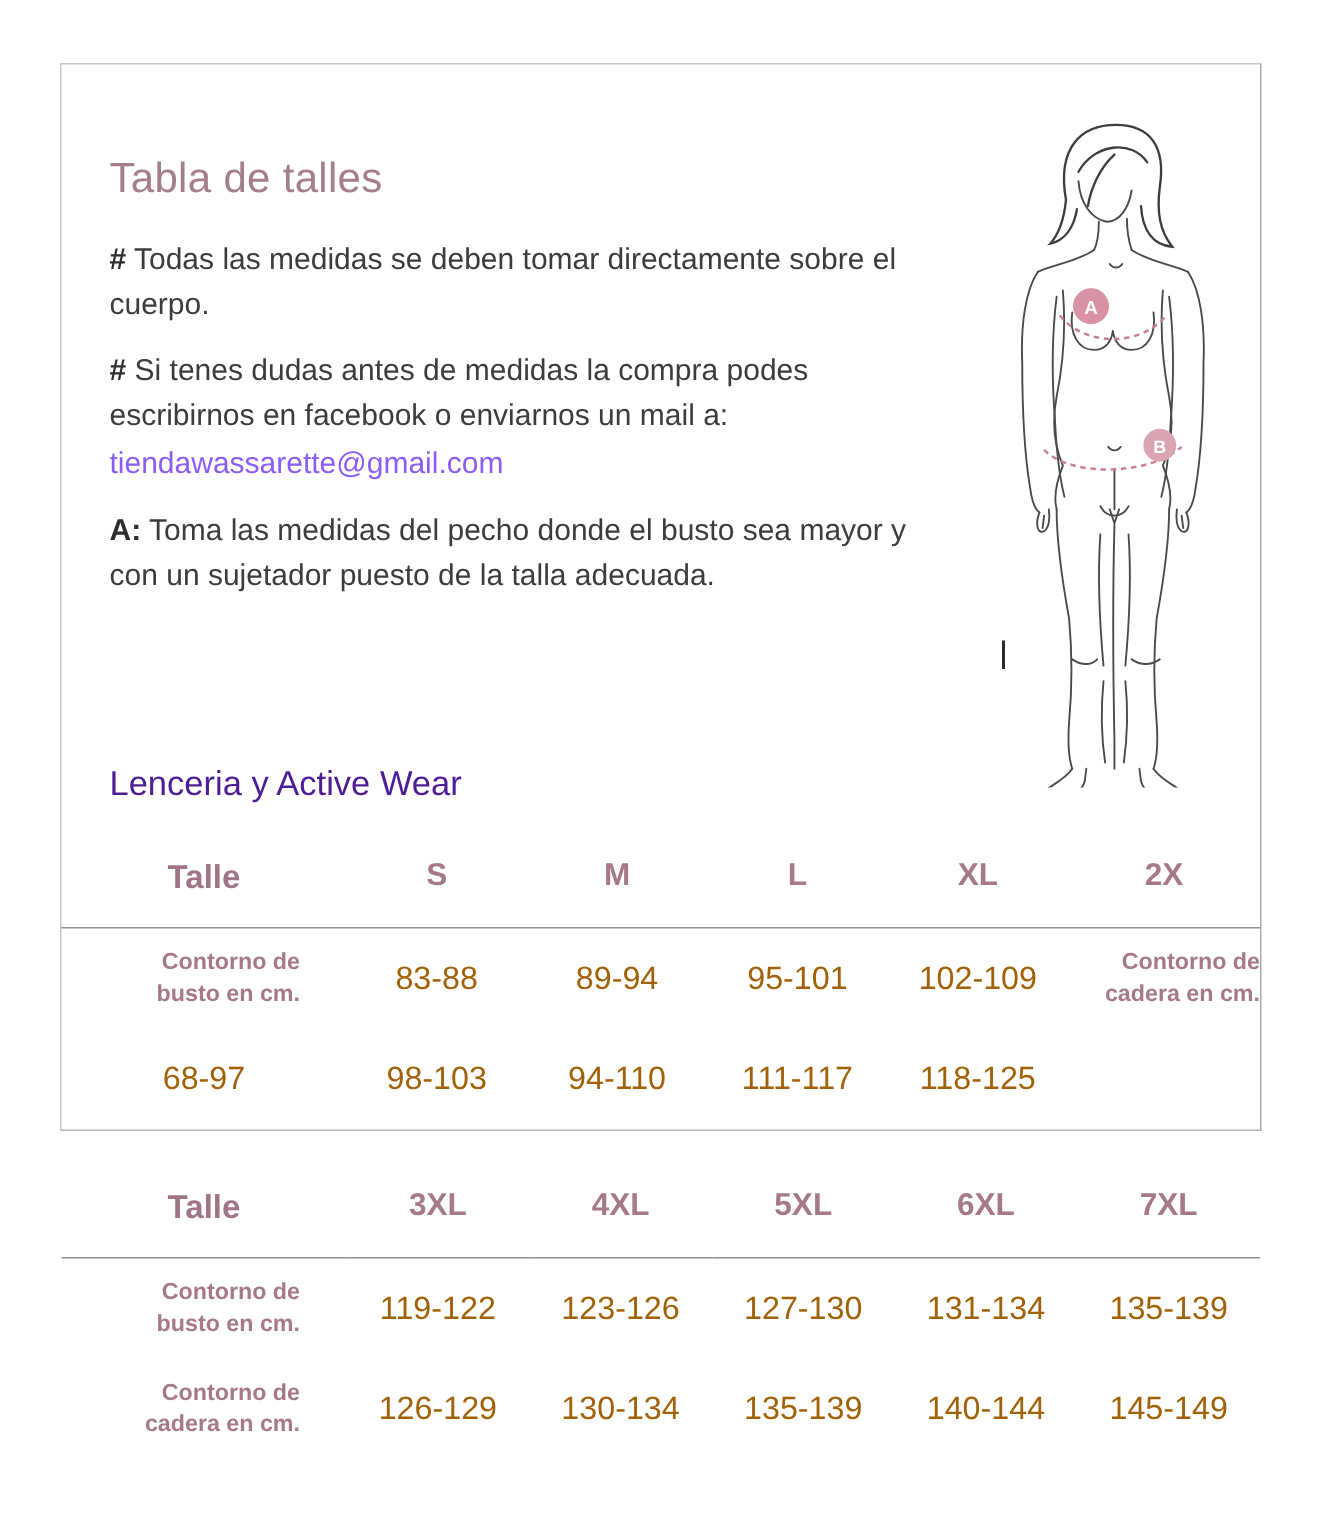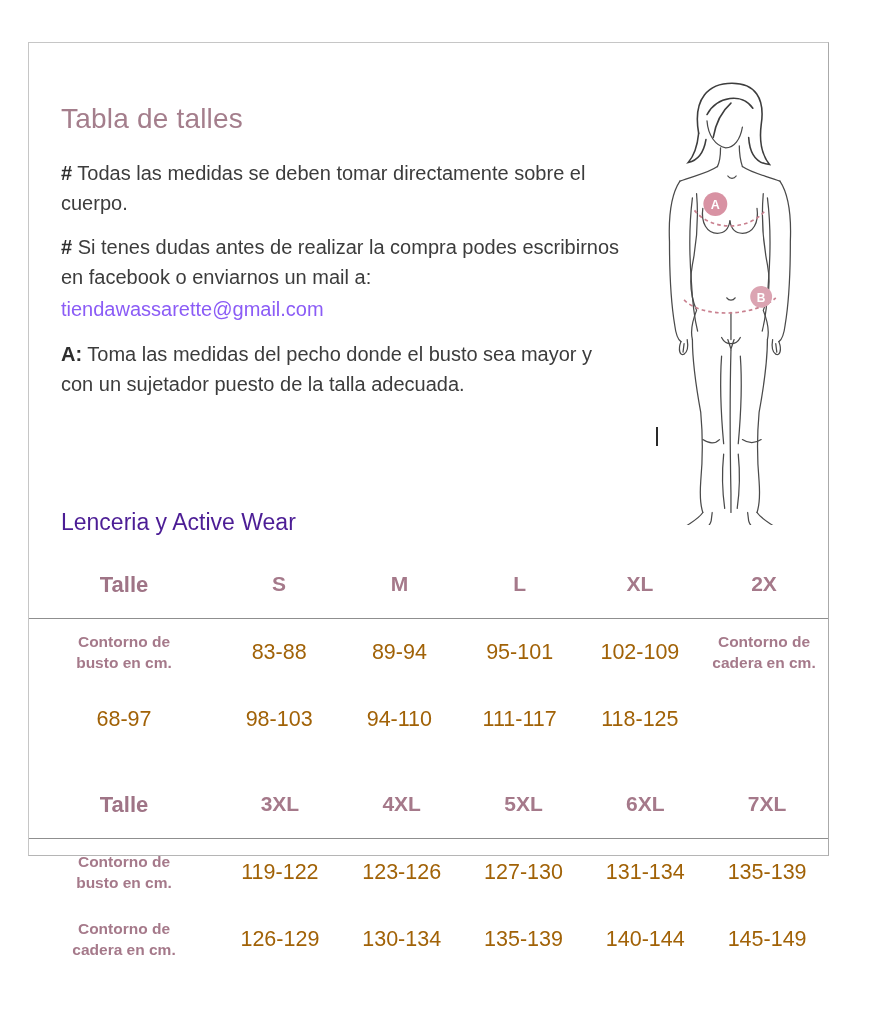--- a/index.html
+++ b/index.html
@@ -3,21 +3,21 @@
 <meta charset="utf-8">
 <style>
   * { margin:0; padding:0; box-sizing:border-box; }
   html,body { background:#ffffff; }
   body {
     width:881px; height:1024px; position:relative;
     font-family:"Liberation Sans","DejaVu Sans",sans-serif;
     color:#3c3c3c;
   }
   .frame {
-    position:absolute; left:28px; top:42px; width:801px; height:814px;
+    position:absolute; left:40px; top:42px; width:801px; height:712px;
     background:#ffffff;
     border:1px solid #c6c6c6;
     border-right-color:#aaaaaa; border-bottom-color:#b5b5b5;
   }
   .page-title {
     position:absolute; left:32px; top:60px;
     font-size:28px; font-weight:400; color:#a47e8c; letter-spacing:0.2px;
   }
   .note { position:absolute; left:32px; width:562px; font-size:20px; line-height:1.52; color:#3c3c3c; }
   .note .pfx { font-weight:700; color:#2e2e2e; }
@@ -43,38 +43,38 @@
   .table-2 { top:740px; }
   .st-h {
     font-weight:700; color:#a5798a; font-size:21px; text-align:center;
     padding:9px 0 20px; border-bottom:1px solid #8f8f8f;
   }
   .st-h.first { font-size:22px; color:#9f7486; }
   .st-label {
     display:flex; align-items:center; justify-content:center; min-height:67px;
   }
   .st-label span {
-    display:block; width:128px; text-align:center;
+    display:block; width:128px; text-align:right;
     font-size:15.5px; font-weight:700; color:#a5798a; line-height:1.32;
   }
   .st-val {
     display:flex; align-items:center; justify-content:center; min-height:67px;
     font-size:21.5px; color:#a16207;
   }
 </style>
 </head>
 <body>
 
 <div class="frame">
 
   <h1 class="page-title">Tabla de talles</h1>
 
   <p class="note note-measure"><span class="pfx">#</span> <span>Todas las medidas se deben tomar directamente sobre el cuerpo.</span></p>
 
-  <p class="note note-contact"><span class="pfx">#</span> <span>Si tenes dudas antes de realizar la compra podes escribirnos en facebook o enviarnos un mail a:</span><span class="email">tiendawassarette@gmail.com</span></p>
+  <p class="note note-contact"><span class="pfx">#</span> <span>Si tenes dudas antes de medidas la compra podes escribirnos en facebook o enviarnos un mail a:</span><span class="email">tiendawassarette@gmail.com</span></p>
 
   <p class="note note-bust"><span class="pfx">A:</span> <span>Toma las medidas del pecho donde el busto sea mayor y con un sujetador puesto de la talla adecuada.</span></p>
 
 
   <div class="figure">
     <svg viewBox="0 0 180 430">
       <g fill="none" stroke="#4a4a4a" stroke-width="1.2" stroke-linecap="round">
 
         <g stroke-width="1.5" stroke="#3d3d3d">
           <path d="M 58 54 C 52 20 68 6 90 6 C 112 6 122 20 118 46 C 116 62 118 74 126 84 C 114 83 107 74 106 58"></path>

